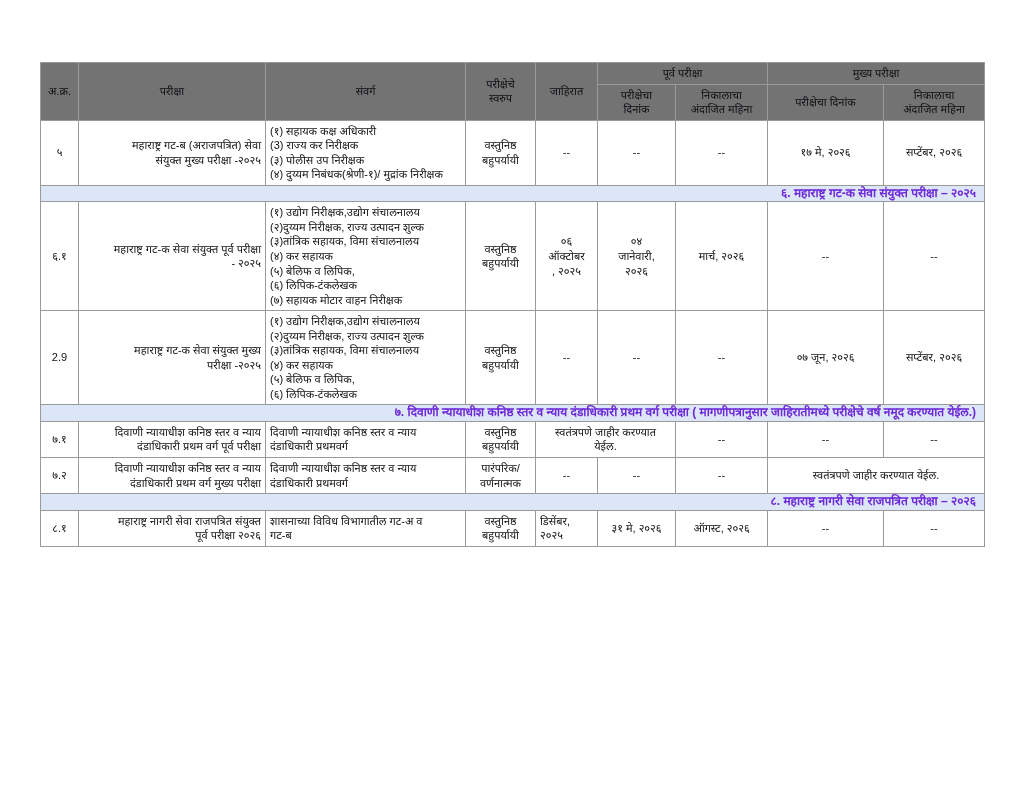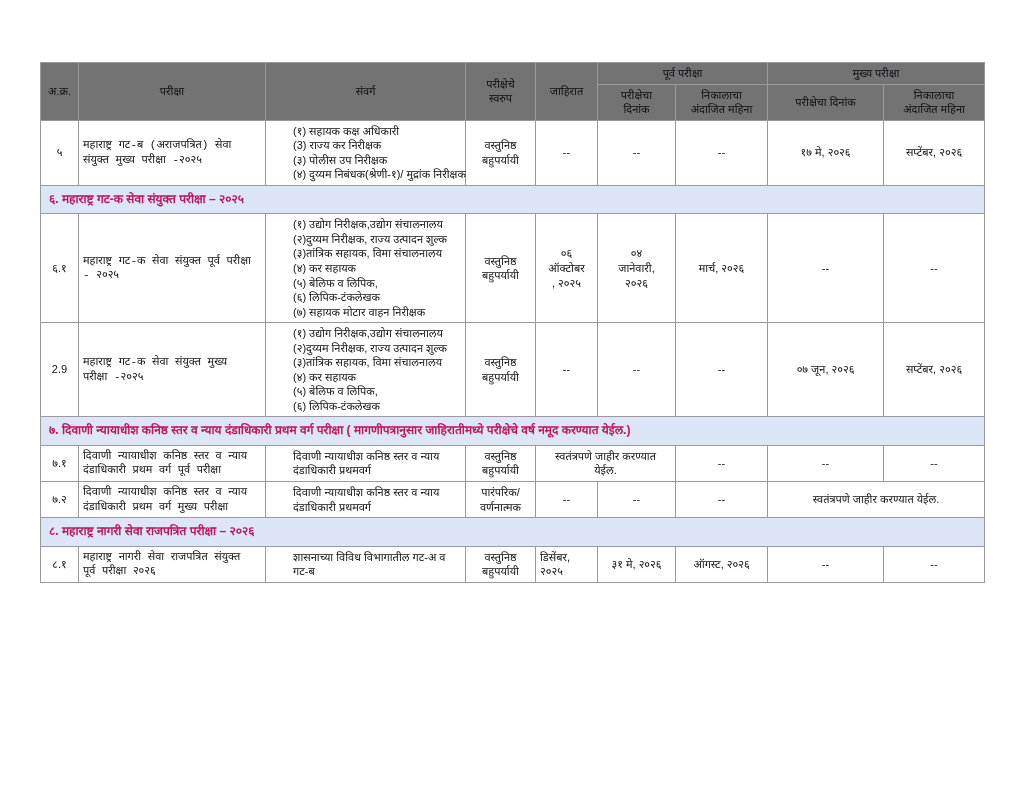--- a/index.html
+++ b/index.html
@@ -63,31 +63,30 @@
   col.c-main-d  { width: 116px; }
   col.c-main-r  { width: 101px; }
 
   
   td.sr {
     text-align: center;
     font-weight: bold;
     font-size: 11.5px;
   }
   td.exam {
-    text-align: left;
+    text-align: right;
     padding-left: 7px;
-    font-family: Liberation Mono, monospace;
   }
   td.cadre {
     text-align: left;
     padding-left: 5px;
     font-size: 10.5px;
     vertical-align: middle;
   }
-  td.cadre .line { display: block; white-space: nowrap; margin-left: 23px; }
+  td.cadre .line { display: block; white-space: nowrap; }
   td.type {
     text-align: center;
     font-size: 10.5px;
     line-height: 1.3;
   }
   td.ctr {
     text-align: left;
   }
   td.date {
     text-align: center;
@@ -105,23 +104,23 @@
     font-weight: bold;
     font-size: 11.5px;
     line-height: 1.3;
     margin-top: 48px;
   }
   
   tr.section td {
     background: #dce6f6;
     font-weight: bold;
     font-size: 12px;
-    text-align: left;
-    padding: 6px 8px;
-    color: #be185d;
+    text-align: right;
+    padding: 0 8px;
+    color: #6d28d9;
     border-left: 1px solid #9a9a9a;
     border-right: 1px solid #9a9a9a;
   }
 </style>
 </head>
 <body>
 
 <div class="page">
   <div class="table-wrap">
     <table class="sched">

